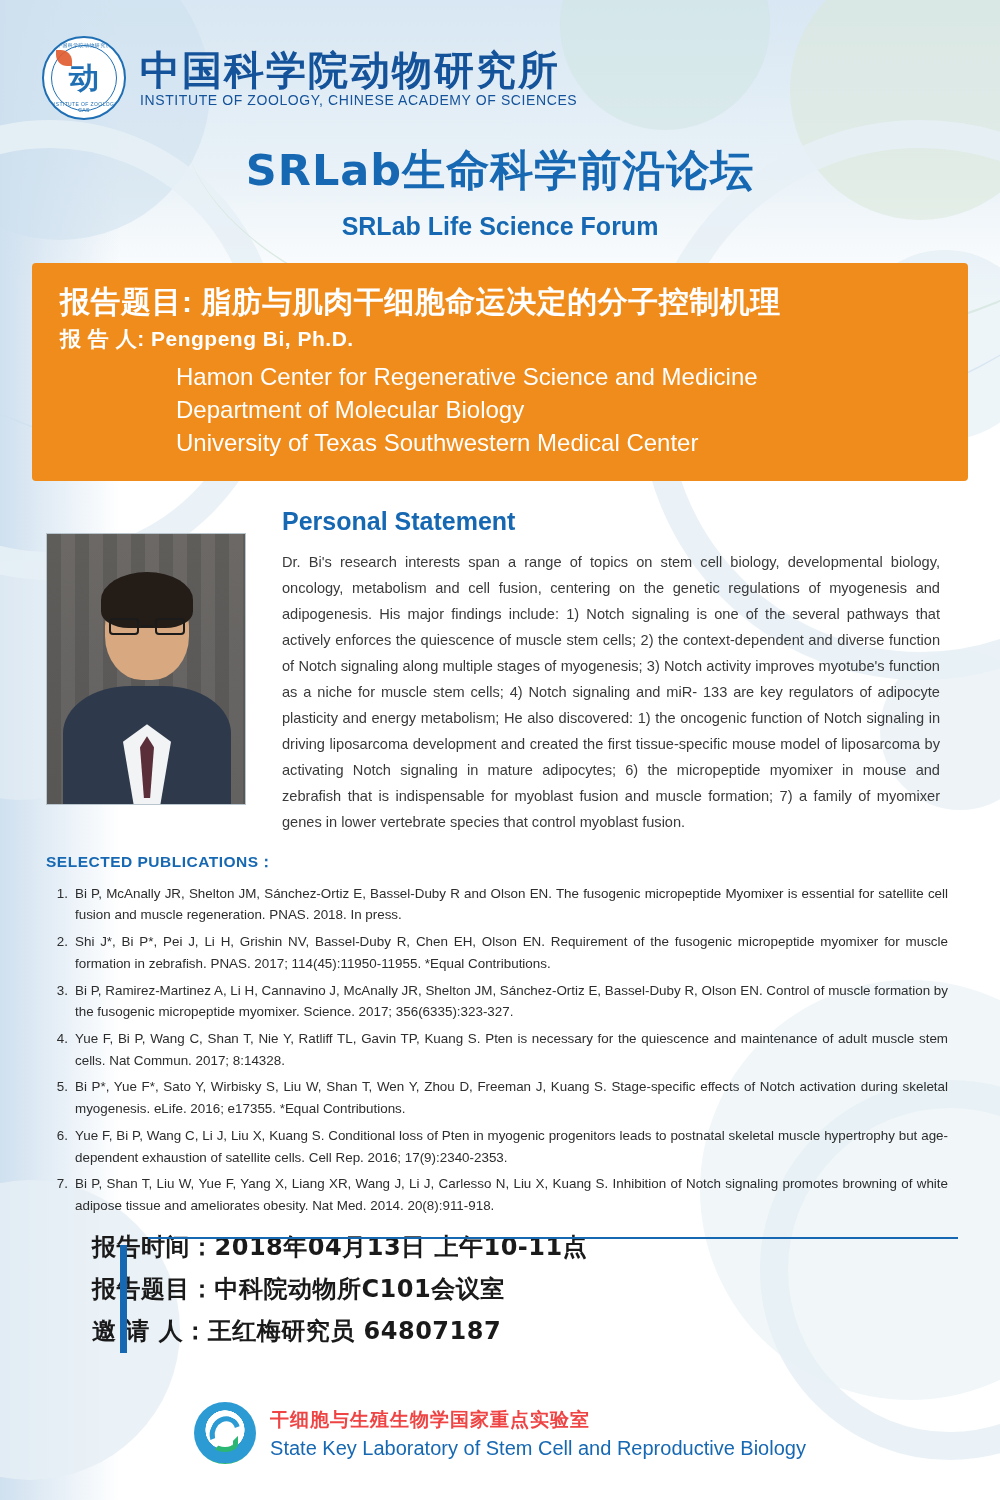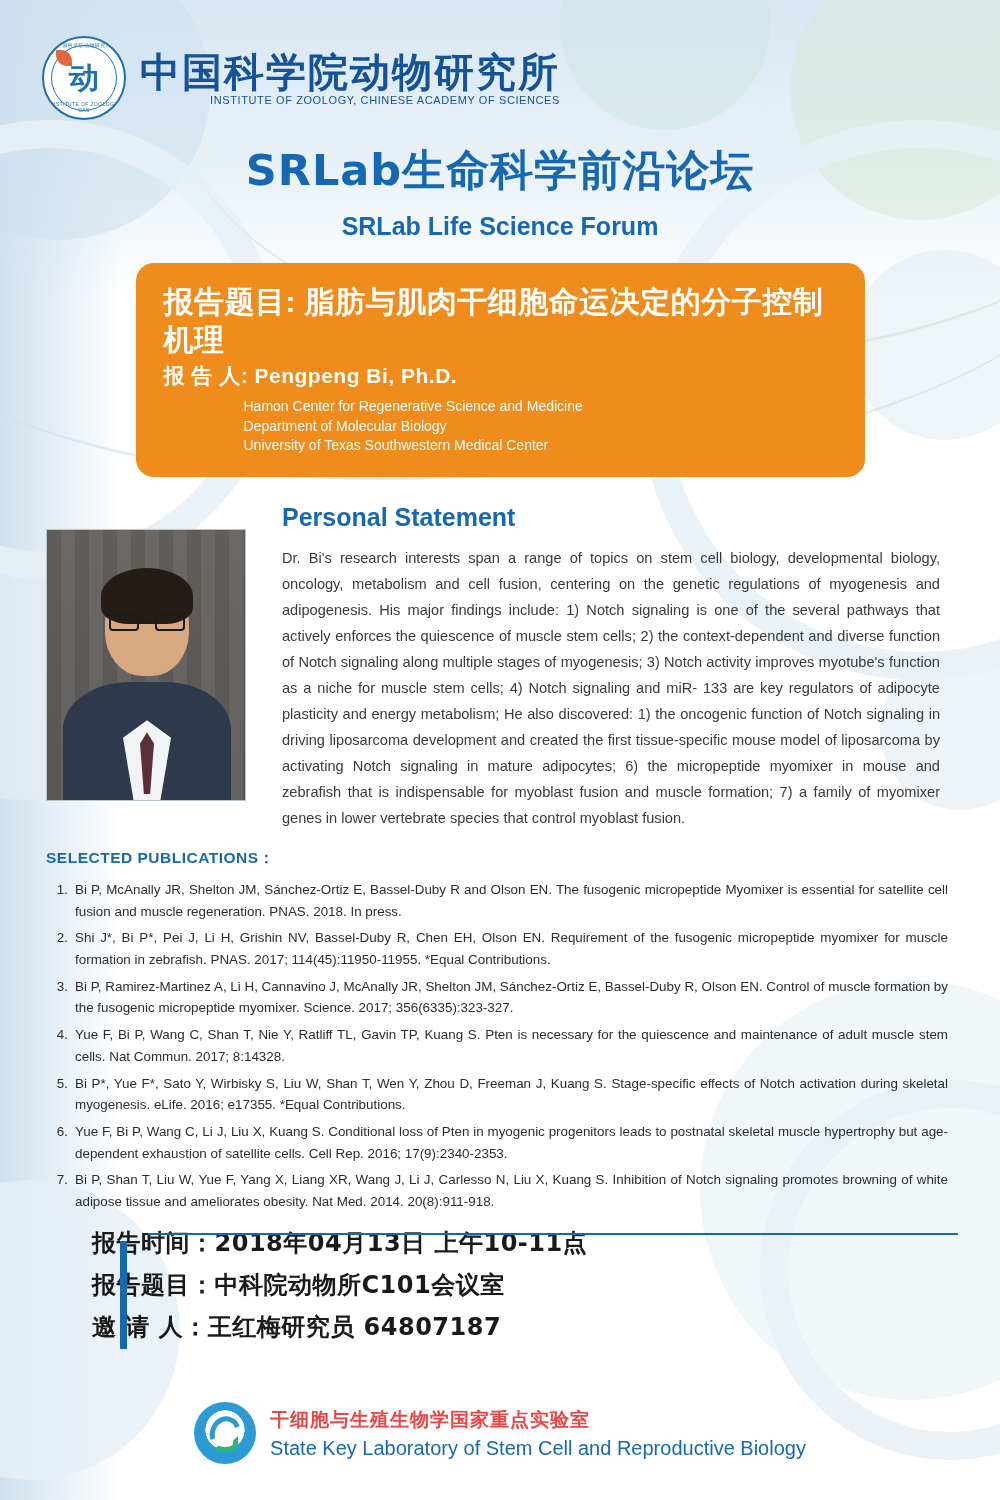--- a/index.html
+++ b/index.html
@@ -131,21 +131,21 @@
   .org-text { margin-left: 14px; }
   .org-cn {
     font-family: "DejaVu Serif", serif;
     font-size: 40px;
     font-weight: bold;
     color: #14529a;
     letter-spacing: 2px;
     line-height: 1.1;
   }
   .org-en {
-    font-size: 11px;
+    font-size: 14px;
     color: #14529a;
     letter-spacing: .6px;
     margin-top: 0;
     text-align: right;
   }
 
   
   .forum-title-cn {
     text-align: center;
     font-family: "DejaVu Sans", sans-serif;
@@ -159,43 +159,43 @@
     text-align: center;
     font-size: 25px;
     font-weight: bold;
     color: #1668b3;
     margin-top: 12px;
   }
 
   
   .orange-box {
     margin: 22px auto 0;
-    width: 729px;
+    width: 936px;
     background: #f08c1b;
-    border-radius: 18px;
+    border-radius: 4px;
     color: #ffffff;
     padding: 20px 28px 22px 28px;
   }
   .ob-line1 {
     font-size: 30px;
     font-weight: bold;
     line-height: 1.25;
     letter-spacing: .5px;
   }
   .ob-line2 {
     font-size: 21px;
     font-weight: bold;
     line-height: 1.3;
     margin-top: 4px;
     letter-spacing: .5px;
   }
   .ob-aff {
     margin-top: 8px;
-    margin-left: 80px;
-    font-size: 14px;
+    margin-left: 116px;
+    font-size: 24px;
     line-height: 1.38;
     font-weight: 500;
   }
 
   
   .ps-wrap {
     display: flex;
     margin-top: 26px;
     padding: 0 60px 0 46px;
   }

